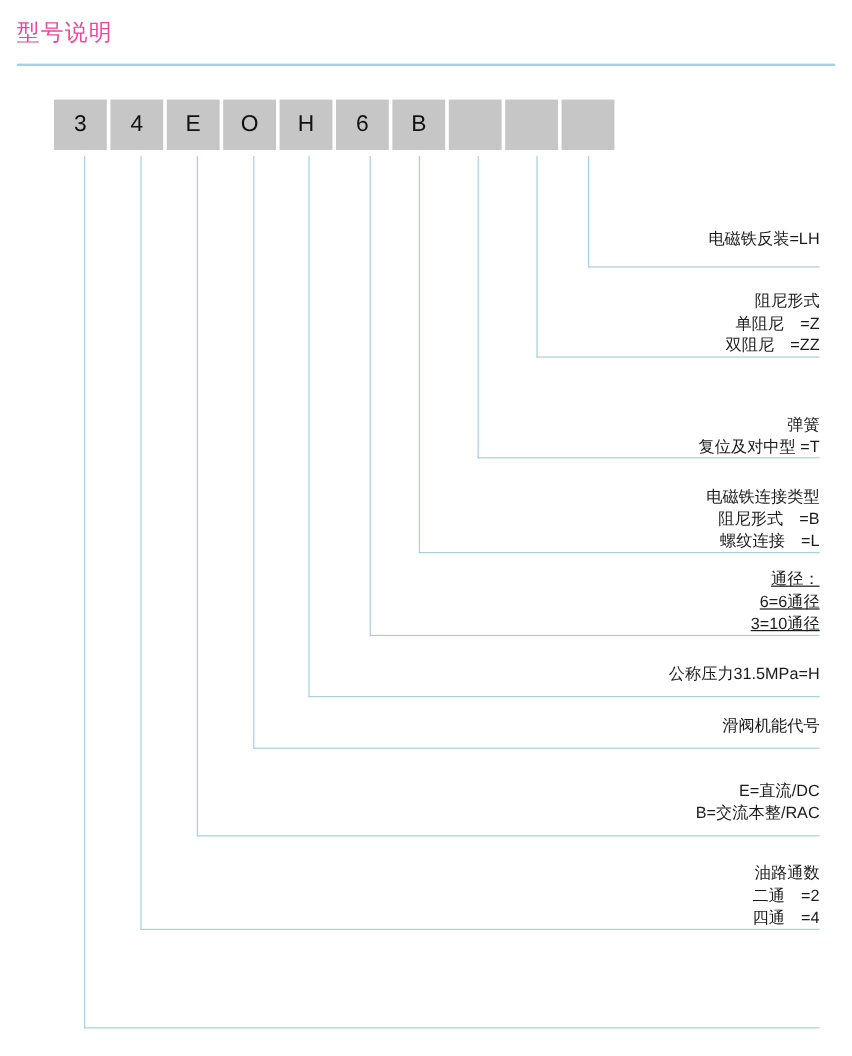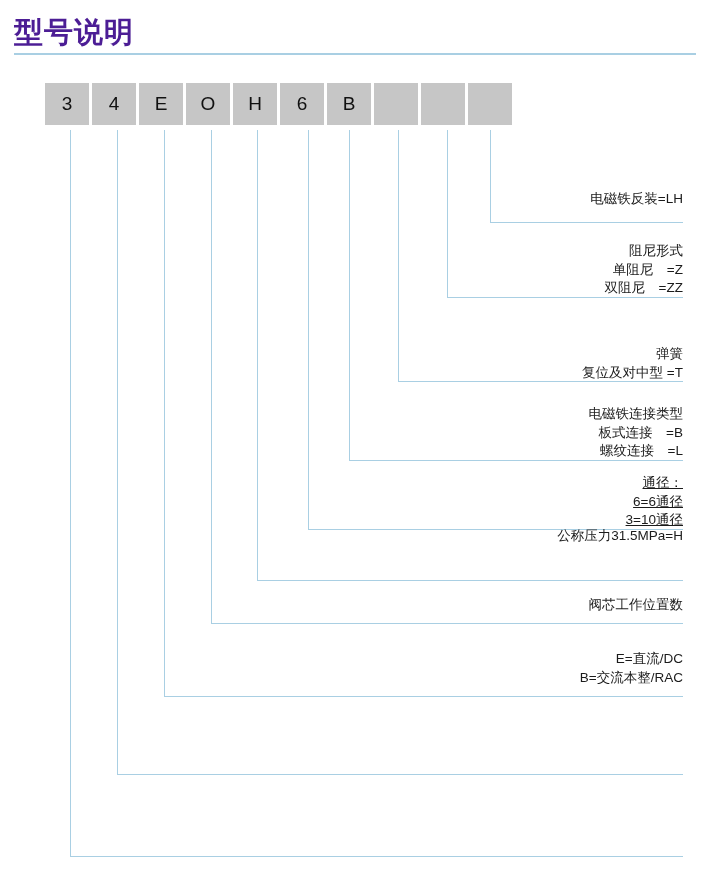--- a/index.html
+++ b/index.html
@@ -18,24 +18,24 @@
     position: relative;
     width: 710px;
     height: 880px;
   }
 
   
   .page-title {
     position: absolute;
     left: 14px;
     top: 18px;
-    font-size: 29px;
-    font-weight: bold;
+    font-size: 19px;
+    font-weight: normal;
     letter-spacing: 1px;
-    color: #4c1d95;
+    color: #ec4899;
     line-height: 1;
     white-space: nowrap;
   }
   .title-rule {
     position: absolute;
     left: 14px;
     top: 53px;
     width: 682px;
     height: 2px;
     background: #a9cfe3;
@@ -127,38 +127,43 @@
   </div>
 
   <div class="desc" style="top:242px;">
     <span class="line">阻尼形式</span>
     <span class="line">单阻尼　=Z</span>
     <span class="line">双阻尼　=ZZ</span>
   </div>
 
   <div class="desc" style="top:405px;">
     <span class="line">电磁铁连接类型</span>
-    <span class="line">板式连接　=B</span>
+    <span class="line">阻尼形式　=B</span>
     <span class="line">螺纹连接　=L</span>
   </div>
 
   <div class="desc" style="top:474px;text-decoration:underline;">
     <span class="line">通径：</span>
     <span class="line">6=6通径</span>
     <span class="line">3=10通径</span>
   </div>
 
-  <div class="desc" style="top:527px;">
+  <div class="desc" style="top:553px;">
     <span class="line">公称压力31.5MPa=H</span>
   </div>
 
   <div class="desc" style="top:596px;">
-    <span class="line">阀芯工作位置数</span>
+    <span class="line">滑阀机能代号</span>
   </div>
 
   <div class="desc" style="top:650px;">
     <span class="line">E=直流/DC</span>
     <span class="line">B=交流本整/RAC</span>
   </div>
 
+  <div class="desc" style="top:719px;">
+    <span class="line">油路通数</span>
+    <span class="line">二通　=2</span>
+    <span class="line">四通　=4</span>
+  </div>
 
 
 </div>
 
 </body></html>

